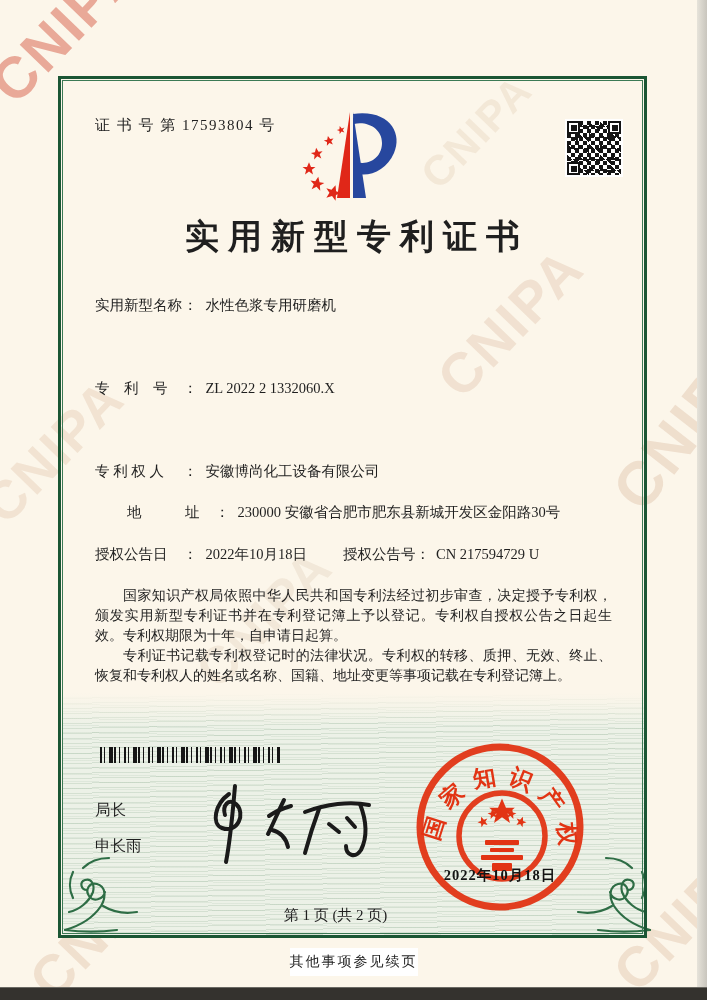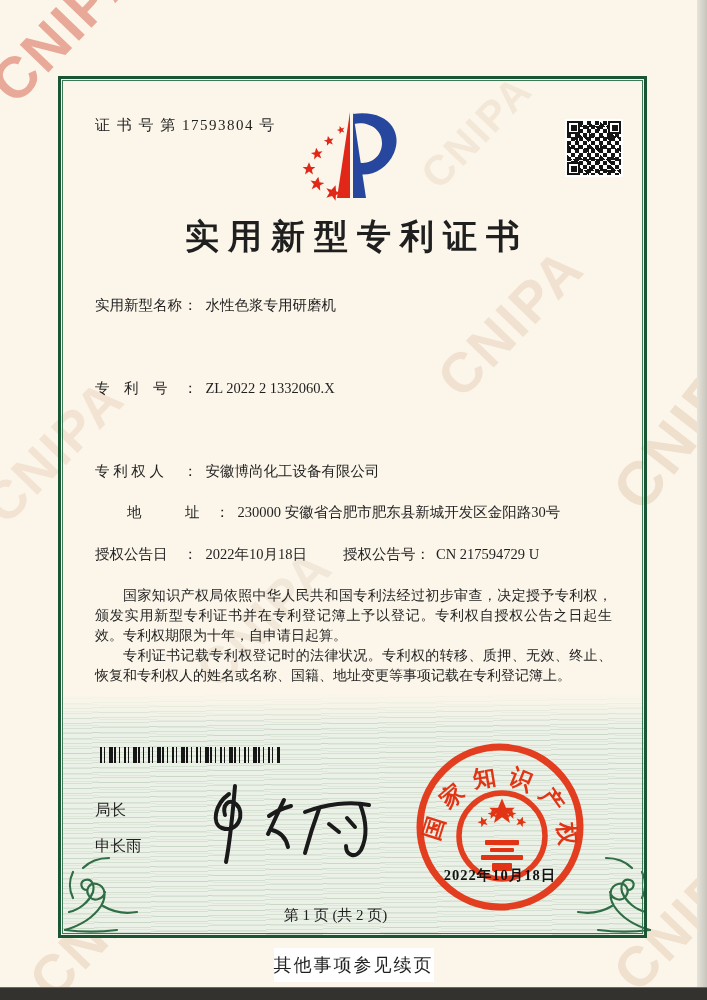--- a/index.html
+++ b/index.html
@@ -70,21 +70,21 @@
   .sig-title{position:absolute;left:95px;top:800px;font-size:15.5px;z-index:3;text-align:center;}
   .sig-name{position:absolute;left:95px;top:836px;font-size:15.5px;z-index:3;}
   .signature{position:absolute;left:198px;top:778px;z-index:4;}
 
   .seal{position:absolute;left:413px;top:740px;z-index:4;}
   .seal-date{position:absolute;left:418px;top:866px;width:164px;text-align:center;
              font-size:14.5px;font-weight:bold;color:#141414;letter-spacing:1px;z-index:5;}
 
   .pageno{position:absolute;left:58px;top:906px;width:555px;text-align:center;font-size:15px;z-index:3;}
   .contnote{position:absolute;left:0;top:948px;width:707px;text-align:center;z-index:3;}
-  .contnote span{display:inline-block;background:#ffffff;padding:5px 0;font-size:18px;letter-spacing:2px;}
+  .contnote span{display:inline-block;background:#ffffff;padding:5px 0;font-size:14px;letter-spacing:2px;}
 
   .edge-right{position:absolute;right:0;top:0;width:10px;height:100%;z-index:6;
               background:linear-gradient(90deg,#e6e3da,#c8c5bd);}
   .edge-bottom{position:absolute;left:0;bottom:0;width:707px;height:12px;background:#343230
                ;background:#34322e;z-index:7;border-top:1px solid #6b6a64;}
 </style>
 </head>
 <body>
 
 <div class="page">

